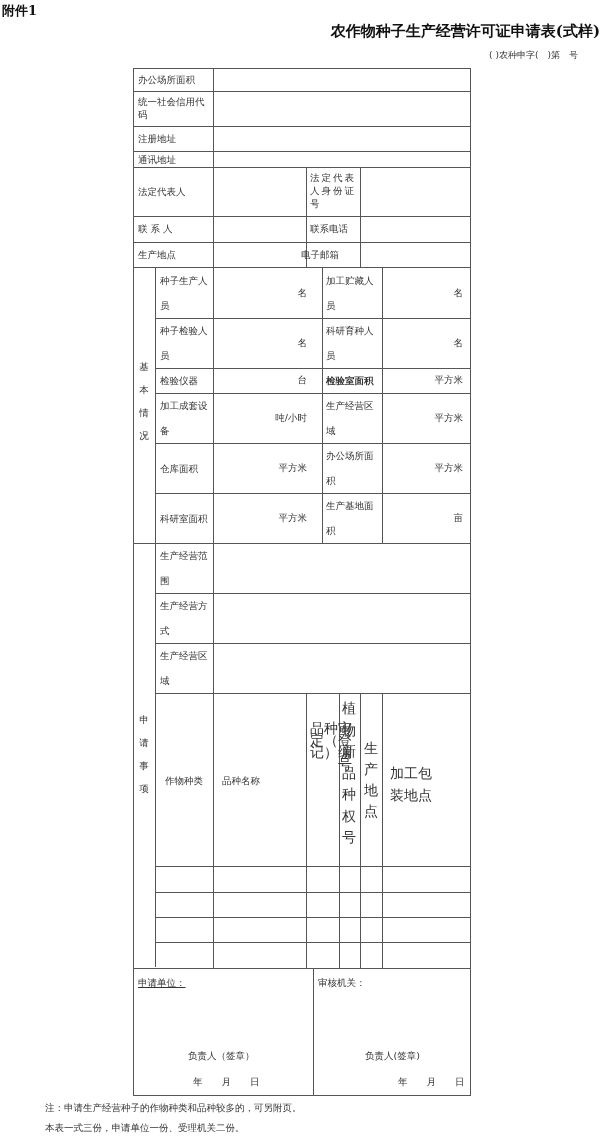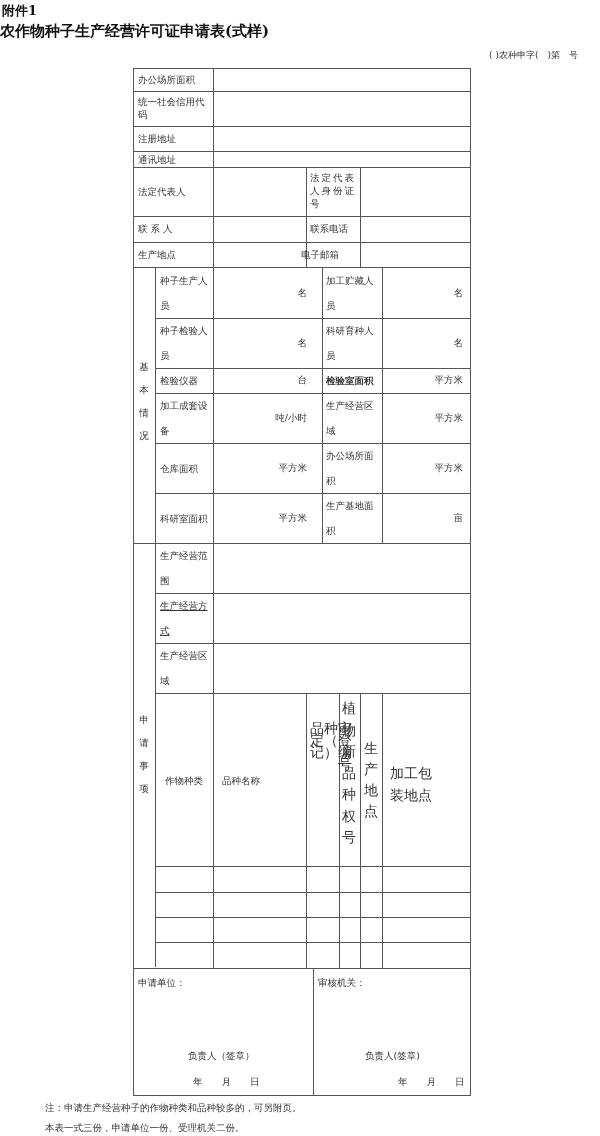--- a/index.html
+++ b/index.html
@@ -1,20 +1,20 @@
 <!DOCTYPE html>
 <html><head>
 <meta charset="utf-8">
 <style>
   html, body { margin:0; padding:0; background:#ffffff; }
   body { width:600px; height:1136px; position:relative; overflow:hidden;
          font-family:"DejaVu Sans", "Liberation Sans", sans-serif; color:#222; }
   .abs { position:absolute; }
   .attach { left:2px; top:2px; font-family:"DejaVu Serif", "Liberation Serif", serif; font-weight:bold; font-size:13px; color:#111; }
-  .title { left:0; width:600px; top:22px; text-align:left; font-family:"DejaVu Serif","Liberation Serif",serif; font-weight:bold; font-size:15px; color:#111; }
+  .title { left:0; width:600px; top:22px; text-align:right; font-family:"DejaVu Serif","Liberation Serif",serif; font-weight:bold; font-size:15px; color:#111; }
   .docno { right:22px; top:49px; font-size:9px; color:#333; }
   .hl { position:absolute; height:1px; background:#555; }
   .vl { position:absolute; width:1px; background:#555; }
   .cell { position:absolute; font-size:9.5px; line-height:13px; color:#333; }
   .cell.tall { line-height:25px; }
   .unit { position:absolute; font-size:9.5px; color:#333; text-align:right; }
   .vert { position:absolute; font-size:9.5px; color:#333; width:12px; text-align:center; line-height:23px; }
   .vtext { position:absolute; font-size:14px; color:#333; text-align:right; }
   .note { position:absolute; left:45px; font-size:9.5px; color:#333; }
   .field { position:absolute; }
@@ -119,39 +119,39 @@
   <div class="hl" style="left:155px;top:866px;width:316px;"></div>
   <div class="hl" style="left:155px;top:892px;width:316px;"></div>
   <div class="hl" style="left:155px;top:917px;width:316px;"></div>
   <div class="hl" style="left:155px;top:942px;width:316px;"></div>
   <div class="hl" style="left:133px;top:968px;width:338px;"></div>
 
   <div class="vert" style="left:138px;top:708px;width:12px;">申请事项</div>
 
   <div class="cell tall" style="left:160px;top:543px;width:52px;">生产经营范围</div>
   <div class="field" style="left:214px;top:544px;width:256px;height:49px;"></div>
-  <div class="cell tall" style="left:160px;top:593px;width:52px;text-decoration:underline;">生产经营方式</div>
+  <div class="cell tall" style="left:160px;top:593px;width:52px;">生产经营方式</div>
   <div class="field" style="left:214px;top:594px;width:256px;height:49px;"></div>
   <div class="cell tall" style="left:160px;top:643px;width:52px;">生产经营区域</div>
   <div class="field" style="left:214px;top:644px;width:256px;height:49px;"></div>
 
   <div class="cell" style="left:165px;top:774px;">作物种类</div>
   <div class="cell" style="left:222px;top:774px;">品种名称</div>
   <div class="vtext" style="left:308px;top:722px;width:44px;line-height:12px;">品种审定（登记）编号</div>
   <div class="vtext" style="left:342px;top:698px;width:14px;line-height:21.5px;">植物新品种权号</div>
   <div class="vtext" style="left:364px;top:738px;width:14px;line-height:21px;">生产地点</div>
   <div class="vtext" style="left:386px;top:762px;width:46px;line-height:22px;">加工包装地点</div>
 
   <div class="field" style="left:156px;top:867px;width:314px;height:25px;"></div>
   <div class="field" style="left:156px;top:893px;width:314px;height:24px;"></div>
   <div class="field" style="left:156px;top:918px;width:314px;height:24px;"></div>
   <div class="field" style="left:156px;top:943px;width:314px;height:25px;"></div>
 
   <div class="vl" style="left:313px;top:968px;height:127px;"></div>
-  <div class="cell" style="left:138px;top:976px;">申请单位：</div>
+  <div class="cell" style="left:138px;top:976px;text-decoration:underline;">申请单位：</div>
   <div class="cell" style="left:318px;top:976px;">审核机关：</div>
   <div class="cell" style="left:188px;top:1049px;">负责人（签章）</div>
   <div class="cell" style="left:365px;top:1049px;">负责人(签章)</div>
   <div class="cell" style="left:193px;top:1075px;">年　　月　　日</div>
   <div class="cell" style="left:398px;top:1075px;">年　　月　　日</div>
 </div>
 
 <div class="note" style="top:1102px;">注：申请生产经营种子的作物种类和品种较多的，可另附页。</div>
 <div class="note" style="top:1122px;">本表一式三份，申请单位一份、受理机关二份。</div>
 

